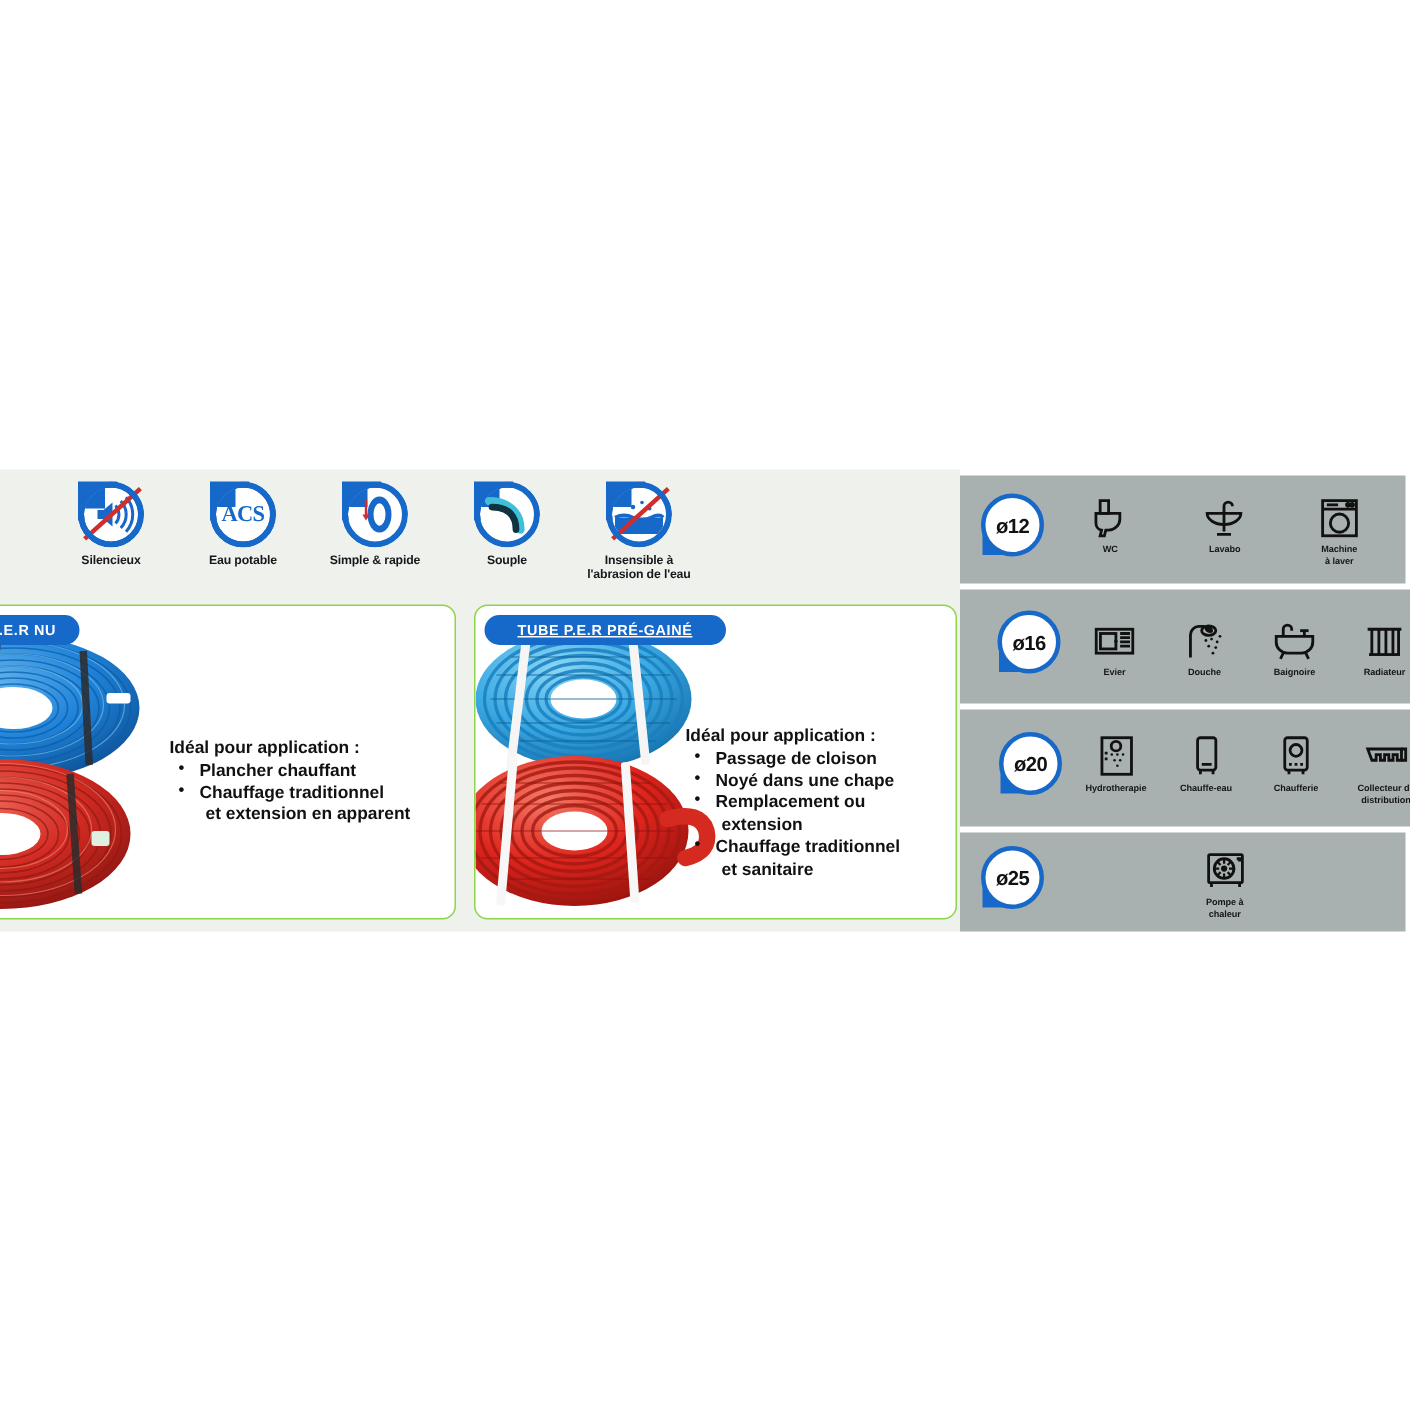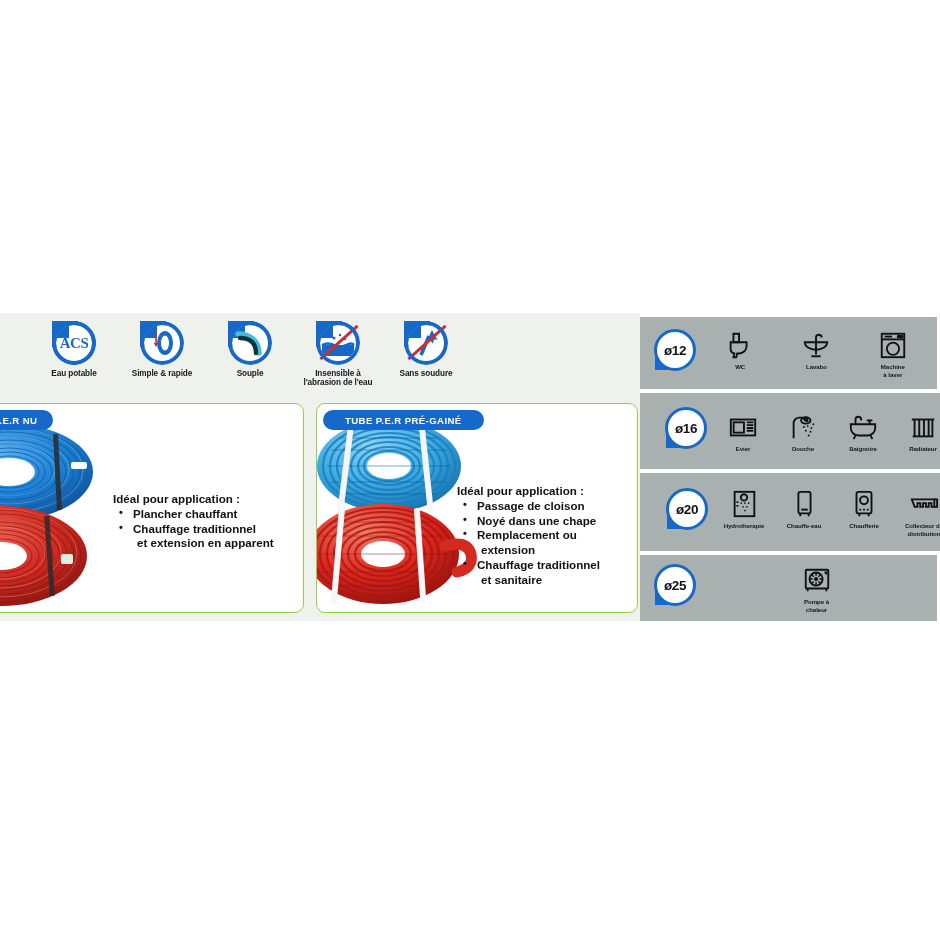--- a/index.html
+++ b/index.html
@@ -73,21 +73,21 @@
   #card-nu{left:-58px;width:362px;}
   #card-gaine{left:316px;width:322px;}
 
   .card-badge{
     position:absolute;top:6px;height:20px;border-radius:11px;
     background:#1668c9;color:#ffffff;font-size:9.6px;font-weight:700;
     letter-spacing:0.4px;display:flex;align-items:center;
     box-sizing:border-box;z-index:6;
   }
   #card-nu .card-badge{left:-52px;padding:0 16px 0 72px;}
-  #card-gaine .card-badge{left:6px;padding:0 22px;}
+  #card-gaine .card-badge{left:6px;padding:0 22px;text-decoration:underline;}
 
   .card-body{position:absolute;left:0;top:0;width:100%;height:100%;}
 
   .ideal-block{position:absolute;font-size:11.6px;color:#111114;}
   #card-nu .ideal-block{left:170px;top:88px;}
   #card-gaine .ideal-block{left:140px;top:80px;}
   .ideal-title{font-weight:600;margin-bottom:2px;}
   .ideal-list{list-style:none;margin:0;padding:0;}
   .ideal-list li{
     position:relative;padding-left:20px;line-height:1.27;font-weight:600;
@@ -146,20 +146,39 @@
 </style>
 </head>
 <body>
 
 <div id="banner">
 
   <div id="left-section">
 
     <div id="feature-strip">
 
+      <div class="feature">
+        <div class="feat-badge">
+          <div class="sq"></div>
+          <div class="ring transparent"></div>
+          <div class="feat-inner">
+            <svg viewBox="0 0 36 36" width="36" height="36">
+              <circle cx="18" cy="18" r="18" fill="#ffffff"></circle>
+              <rect x="0" y="0" width="14" height="14" fill="#1668c9"></rect>
+              <path d="M9 15 h4 l6 -5 v16 l-6 -5 h-4 z" fill="#1668c9"></path>
+              <path d="M21 12 a9 9 0 0 1 0 12" stroke="#1668c9" stroke-width="2" fill="none"></path>
+              <path d="M24.5 9 a13 13 0 0 1 0 18" stroke="#1668c9" stroke-width="2" fill="none"></path>
+              <path d="M28 6.5 a17 17 0 0 1 0 23" stroke="#1668c9" stroke-width="2" fill="none"></path>
+            </svg>
+          </div>
+          <div class="slash"></div>
+          <div class="ring" style="background:transparent"></div>
+        </div>
+        <div class="feat-label">Silencieux</div>
+      </div>
 
       <div class="feature">
         <div class="feat-badge">
           <div class="sq"></div>
           <div class="ring transparent"></div>
           <div class="feat-inner"><svg viewBox="0 0 36 36" width="36" height="36">
                 <circle cx="18" cy="18" r="18" fill="#ffffff"></circle>
                 <rect x="0" y="0" width="13" height="13" fill="#1668c9"></rect>
               </svg></div>
           <div class="acs-text">ACS</div>
@@ -217,36 +236,20 @@
               <circle cx="25" cy="14" r="1.3" fill="#1668c9"></circle>
             </svg>
           </div>
           <div class="slash"></div>
           <div class="ring" style="background:transparent"></div>
         </div>
         <div class="feat-label" style="white-space:pre-line">Insensible à
 l'abrasion de l'eau</div>
       </div>
 
-      <div class="feature">
-        <div class="feat-badge">
-          <div class="sq"></div>
-          <div class="feat-inner">
-            <svg viewBox="0 0 36 36" width="36" height="36">
-              <circle cx="18" cy="18" r="18" fill="#ffffff"></circle>
-              <rect x="0" y="0" width="13" height="13" fill="#1668c9"></rect>
-              <path d="M13 30 L21 11" stroke="#1668c9" stroke-width="3.6" fill="none"></path>
-              <path d="M22 9 l2 -4 l2 4 l4 -1 l-3 3.5 l3 3 l-4 0 l-1 4 l-3 -3 l-3 2 z" fill="#1668c9"></path>
-            </svg>
-          </div>
-          <div class="slash"></div>
-          <div class="ring" style="background:transparent"></div>
-        </div>
-        <div class="feat-label">Sans soudure</div>
-      </div>
     </div>
 
     <div class="card" id="card-nu">
       <div class="card-badge">TUBE P.E.R NU</div>
 
       <div class="card-body">
 
         <div class="coil-stage">
           <svg width="362" height="210" viewBox="0 0 362 210" style="position:absolute;left:0;top:0">
             <defs>

